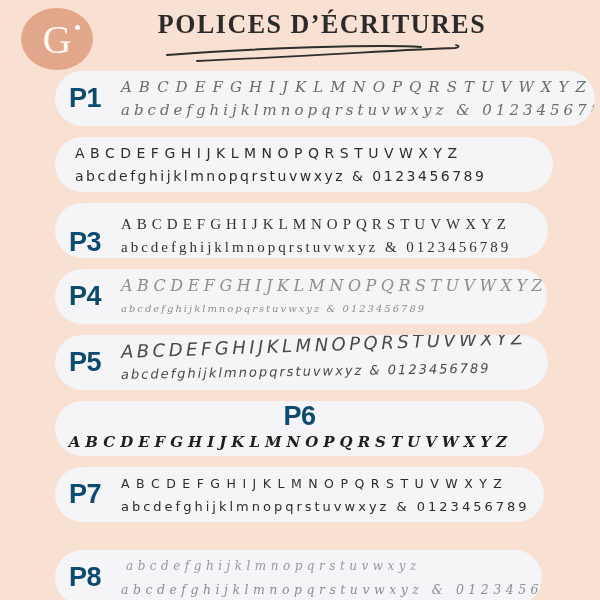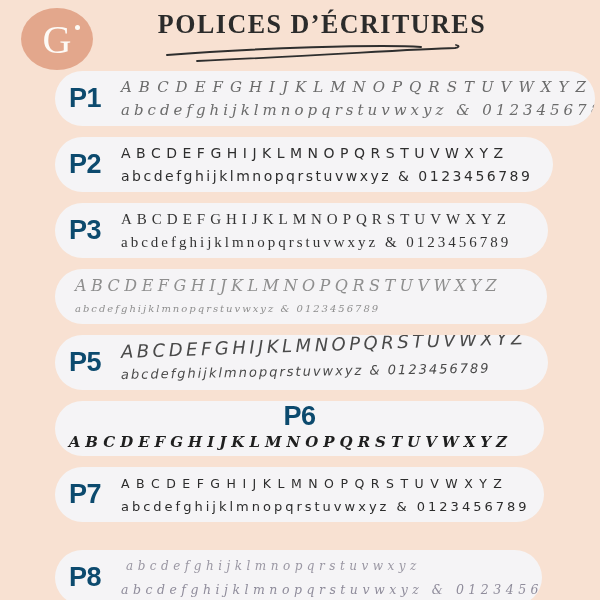--- a/index.html
+++ b/index.html
@@ -40,21 +40,21 @@
     position:absolute;left:55px;top:71px;
     display:flex;flex-direction:column;gap:11px;
   }
   .row{
     height:55px;background:var(--card,#f5f4f6);border-radius:28px;
     display:flex;align-items:center;padding-left:14px;box-sizing:border-box;
     overflow:hidden;
   }
   .row:nth-child(1){width:540px;}
   .row:nth-child(2){width:498px;}
-  .row:nth-child(3){width:493px;}
+  .row:nth-child(3){width:493px;align-items:flex-end;}
   .row:nth-child(4){width:492px;}
   .row:nth-child(5){width:493px;}
   .row:nth-child(6){width:489px;flex-direction:column;}
   .row:nth-child(7){width:489px;align-items:center;}
   .row:nth-child(8){width:487px;margin-top:17px;}
   .row-label{
     width:46px;flex-shrink:0;
     font-family:"Liberation Sans",sans-serif;font-size:27px;font-weight:700;
     color:#0c4a6e;letter-spacing:-0.5px;
   }
@@ -118,36 +118,36 @@
 
     <div class="row row-p1">
       <span class="row-label">P1</span>
       <div class="row-sample">
         <div class="line line1">ABCDEFGHIJKLMNOPQRSTUVWXYZ</div>
         <div class="line line2">abcdefghijklmnopqrstuvwxyz &amp; 0123456789</div>
       </div>
     </div>
 
     <div class="row row-p2">
-      <span class="row-label">P2</span>
       <div class="row-sample">
         <div class="line line1">ABCDEFGHIJKLMNOPQRSTUVWXYZ</div>
         <div class="line line2">abcdefghijklmnopqrstuvwxyz &amp; 0123456789</div>
       </div>
     </div>
 
     <div class="row row-p3">
       <span class="row-label">P3</span>
       <div class="row-sample">
         <div class="line line1">ABCDEFGHIJKLMNOPQRSTUVWXYZ</div>
         <div class="line line2">abcdefghijklmnopqrstuvwxyz &amp; 0123456789</div>
       </div>
     </div>
 
     <div class="row row-p4">
+      <span class="row-label">P4</span>
       <div class="row-sample">
         <div class="line line1">ABCDEFGHIJKLMNOPQRSTUVWXYZ</div>
         <div class="line line2">abcdefghijklmnopqrstuvwxyz &amp; 0123456789</div>
       </div>
     </div>
 
     <div class="row row-p5">
       <span class="row-label">P5</span>
       <div class="row-sample">
         <div class="line line1">ABCDEFGHIJKLMNOPQRSTUVWXYZ</div>

